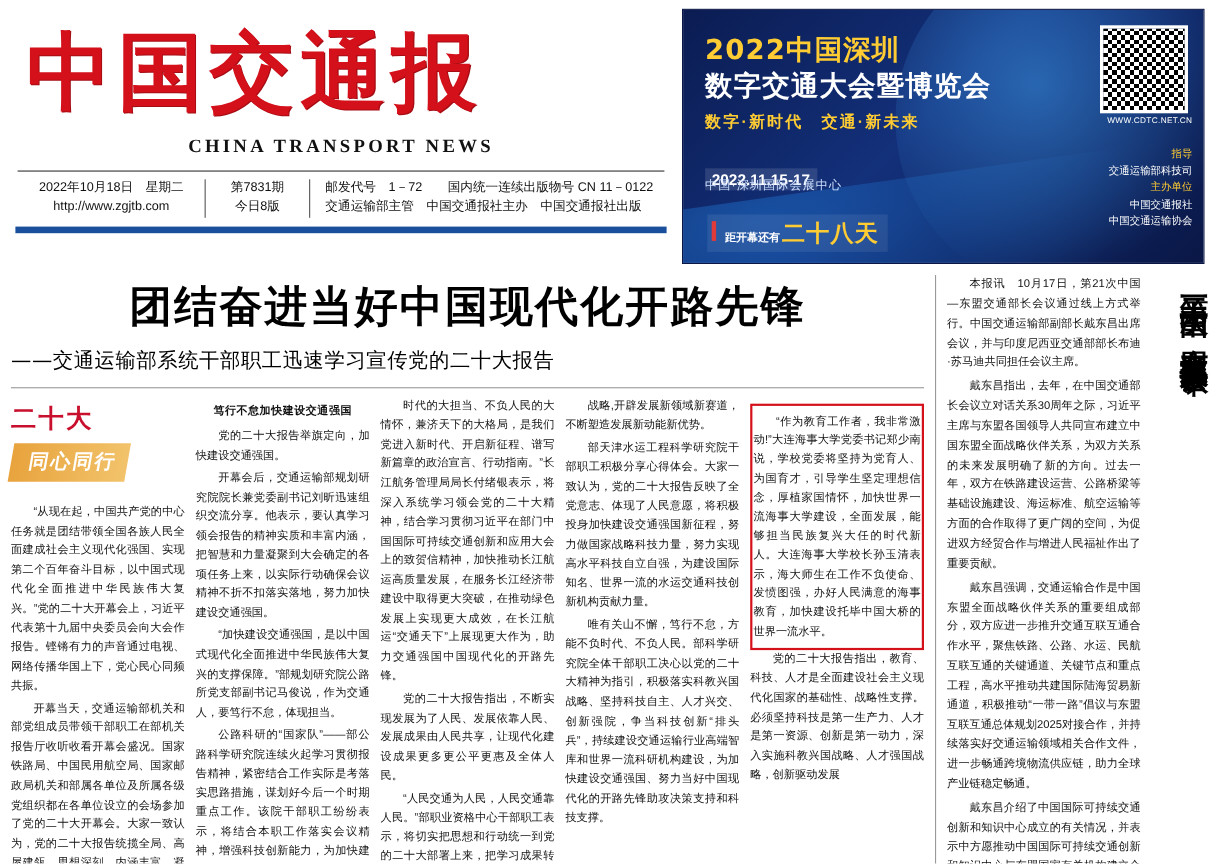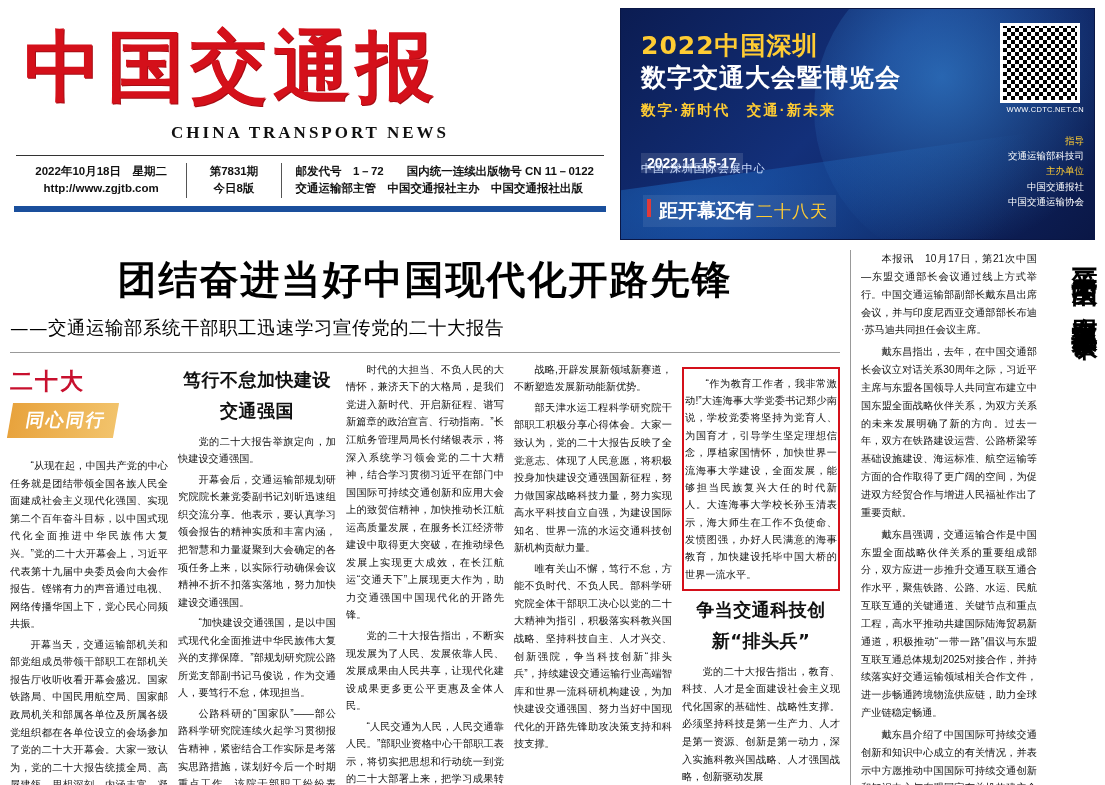--- a/index.html
+++ b/index.html
@@ -64,21 +64,21 @@
     color: #111;
     margin: 7px 6px 0 6px;
     line-height: 1.55;
   }
   .meta-col {
     padding: 0 10px;
   }
   .meta-col.first { width: 160px; text-align: center; }
   .meta-col.second { width: 78px; text-align: center; border-left: 1px solid #555; border-right: 1px solid #555;}
   .meta-col.third { flex: 1; padding-left: 14px; }
-  .meta-col .line { white-space: nowrap; font-weight: bold; }
+  .meta-col .line { white-space: nowrap; }
   .blue-bar {
     height: 6px;
     background: #1a4f9c;
     margin: 8px 4px 0 4px;
   }
 
   
   .ad {
     flex: 1;
     position: relative;
@@ -134,22 +134,22 @@
     z-index: 3;
   }
   .ad-count {
     position: absolute; left: 22px; top: 186px;
     z-index: 3;
     display: flex; align-items: baseline; gap: 2px;
     background: rgba(255,255,255,.08);
     padding: 3px 8px 3px 4px;
   }
   .ad-count .bar { display:inline-block; width:4px; height:18px; background:#e03a3a; margin-right:6px; }
-  .ad-count .t { font-size: 19px; color: #fff; font-weight: bold; }
-  .ad-count .n { font-size: 17px; color: #ffcc33; font-weight: normal; letter-spacing: 1px;}
+  .ad-count .t { font-size: 10px; color: #fff; font-weight: bold; }
+  .ad-count .n { font-size: 21px; color: #ffcc33; font-weight: bold; letter-spacing: 1px;}
   .qr {
     position: absolute; right: 14px; top: 14px;
     width: 74px; height: 74px;
     background:
       repeating-linear-gradient(0deg, #000 0 4px, #fff 4px 8px),
       repeating-linear-gradient(90deg, #000 0 4px, #fff 4px 8px);
     background-blend-mode: difference;
     border: 3px solid #fff;
     z-index: 3;
   }
@@ -207,21 +207,21 @@
     width: 158px;
     font-size: 10.2px;
     line-height: 1.72;
     text-align: justify;
     color: #111;
   }
   .col p { margin: 0 0 3px 0; text-indent: 2em; }
   .col-title {
     text-align: center;
     font-weight: bold;
-    font-size: 18px;
+    font-size: 10px;
     font-family: "DejaVu Sans", sans-serif;
     margin: 4px 0 6px 0;
     letter-spacing: .5px;
   }
 
   
   .ershida {
     width: 160px;
     margin-bottom: 19px;
   }
@@ -371,21 +371,20 @@
         <div class="col">
           <p>战略,开辟发展新领域新赛道，不断塑造发展新动能新优势。</p>
           <p>部天津水运工程科学研究院干部职工积极分享心得体会。大家一致认为，党的二十大报告反映了全党意志、体现了人民意愿，将积极投身加快建设交通强国新征程，努力做国家战略科技力量，努力实现高水平科技自立自强，为建设国际知名、世界一流的水运交通科技创新机构贡献力量。</p>
           <p>唯有关山不懈，笃行不怠，方能不负时代、不负人民。部科学研究院全体干部职工决心以党的二十大精神为指引，积极落实科教兴国战略、坚持科技自主、人才兴交、创新强院，争当科技创新“排头兵”，持续建设交通运输行业高端智库和世界一流科研机构建设，为加快建设交通强国、努力当好中国现代化的开路先锋助攻决策支持和科技支撑。</p>
         </div>
 
         <div class="col">
           <div class="redbox">
             <p>“作为教育工作者，我非常激动!”大连海事大学党委书记郑少南说，学校党委将坚持为党育人、为国育才，引导学生坚定理想信念，厚植家国情怀，加快世界一流海事大学建设，全面发展，能够担当民族复兴大任的时代新人。大连海事大学校长孙玉清表示，海大师生在工作不负使命、发愤图强，办好人民满意的海事教育，加快建设托毕中国大桥的世界一流水平。</p>
           </div>
-          <div class="col-title">争当交通科技创新“排头兵”</div>
           <p>党的二十大报告指出，教育、科技、人才是全面建设社会主义现代化国家的基础性、战略性支撑。必须坚持科技是第一生产力、人才是第一资源、创新是第一动力，深入实施科教兴国战略、人才强国战略，创新驱动发展</p>
 
         </div>
 
       </div>
     </div>
 
     <div class="rail">
       <div class="rail-text">
         <p class="lead">本报讯　10月17日，第21次中国—东盟交通部长会议通过线上方式举行。中国交通运输部副部长戴东昌出席会议，并与印度尼西亚交通部部长布迪·苏马迪共同担任会议主席。</p>

